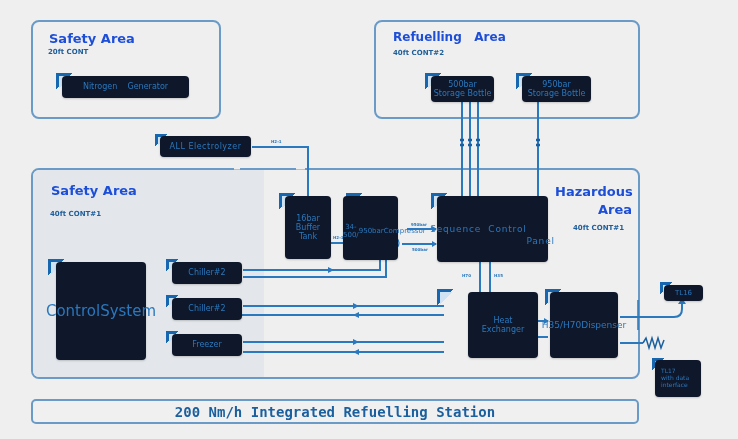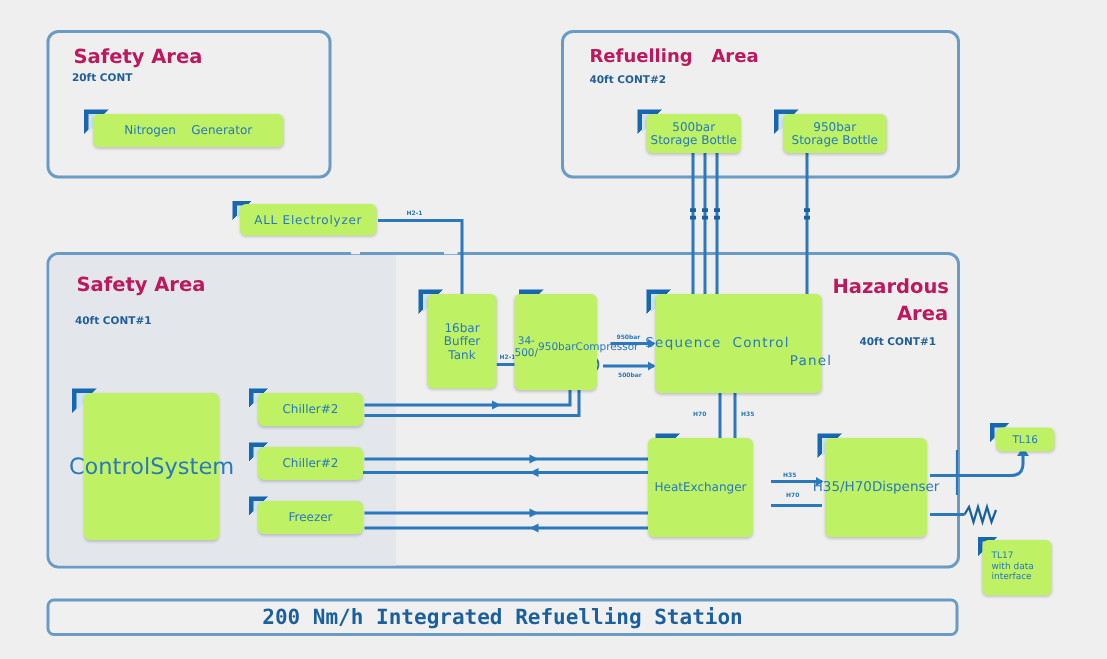--- a/index.html
+++ b/index.html
@@ -1,24 +1,24 @@
 <!DOCTYPE html>
 <html><head>
 <meta charset="utf-8">
 <style>
   html, body { margin: 0; padding: 0; }
   body {
     width: 738px; height: 439px; background: #efefef; position: relative; overflow: hidden;
     font-family: "DejaVu Sans", sans-serif; color: #1b6fb3;
   }
   .zone { position: absolute; border: 2px solid #6a9bc7; border-radius: 8px; box-sizing: border-box; }
-  .zone-title { position: absolute; font-weight: bold; color: #be185d; font-size: 13px; line-height: 1.1; }
+  .zone-title { position: absolute; font-weight: bold; color: #1d4ed8; font-size: 13px; line-height: 1.1; }
   .zone-sub { position: absolute; font-weight: bold; color: #1f5e9a; font-size: 7px; }
   .box {
-    position: absolute; background: #bef264; border-radius: 4px; box-sizing: border-box;
+    position: absolute; background: #0f172a; border-radius: 4px; box-sizing: border-box;
     box-shadow: 0 1px 2px rgba(0,0,0,0.18); display: flex; align-items: center; justify-content: center;
     text-align: center; color: #2a78bd; font-size: 8px; line-height: 1.15;
   }
   .corner { position: absolute; width: 0; height: 0; }
   .corner::before {
     content: ""; position: absolute; left: 0; top: 0; width: 18px; height: 18px;
     background: linear-gradient(135deg, #1767b0 0%, #1767b0 45%, transparent 46%);
   }
   .corner::after {
     content: ""; position: absolute; left: 3px; top: 3px; width: 15px; height: 15px;
@@ -194,21 +194,21 @@
 <div class="box" style="left:172px;top:298px;width:70px;height:22px;">
   <span>Chiller#2</span>
 </div>
 
 <div class="corner sm" style="left:166px;top:331px;"></div>
 <div class="box" style="left:172px;top:334px;width:70px;height:22px;">
   <span>Freezer</span>
 </div>
 
 <div class="corner" style="left:437px;top:289px;"></div>
-<div class="box" style="left:432px;top:292px;width:70px;height:66px;flex-direction:row;">
+<div class="box" style="left:468px;top:292px;width:70px;height:66px;flex-direction:column;">
   <span>Heat</span>
   <span>Exchanger</span>
 </div>
 
 <div class="corner" style="left:545px;top:289px;"></div>
 <div class="box" style="left:550px;top:292px;width:68px;height:66px;flex-direction:row;font-size:9px;">
   <span>H35/H70</span>
   <span>Dispenser</span>
 </div>
 

